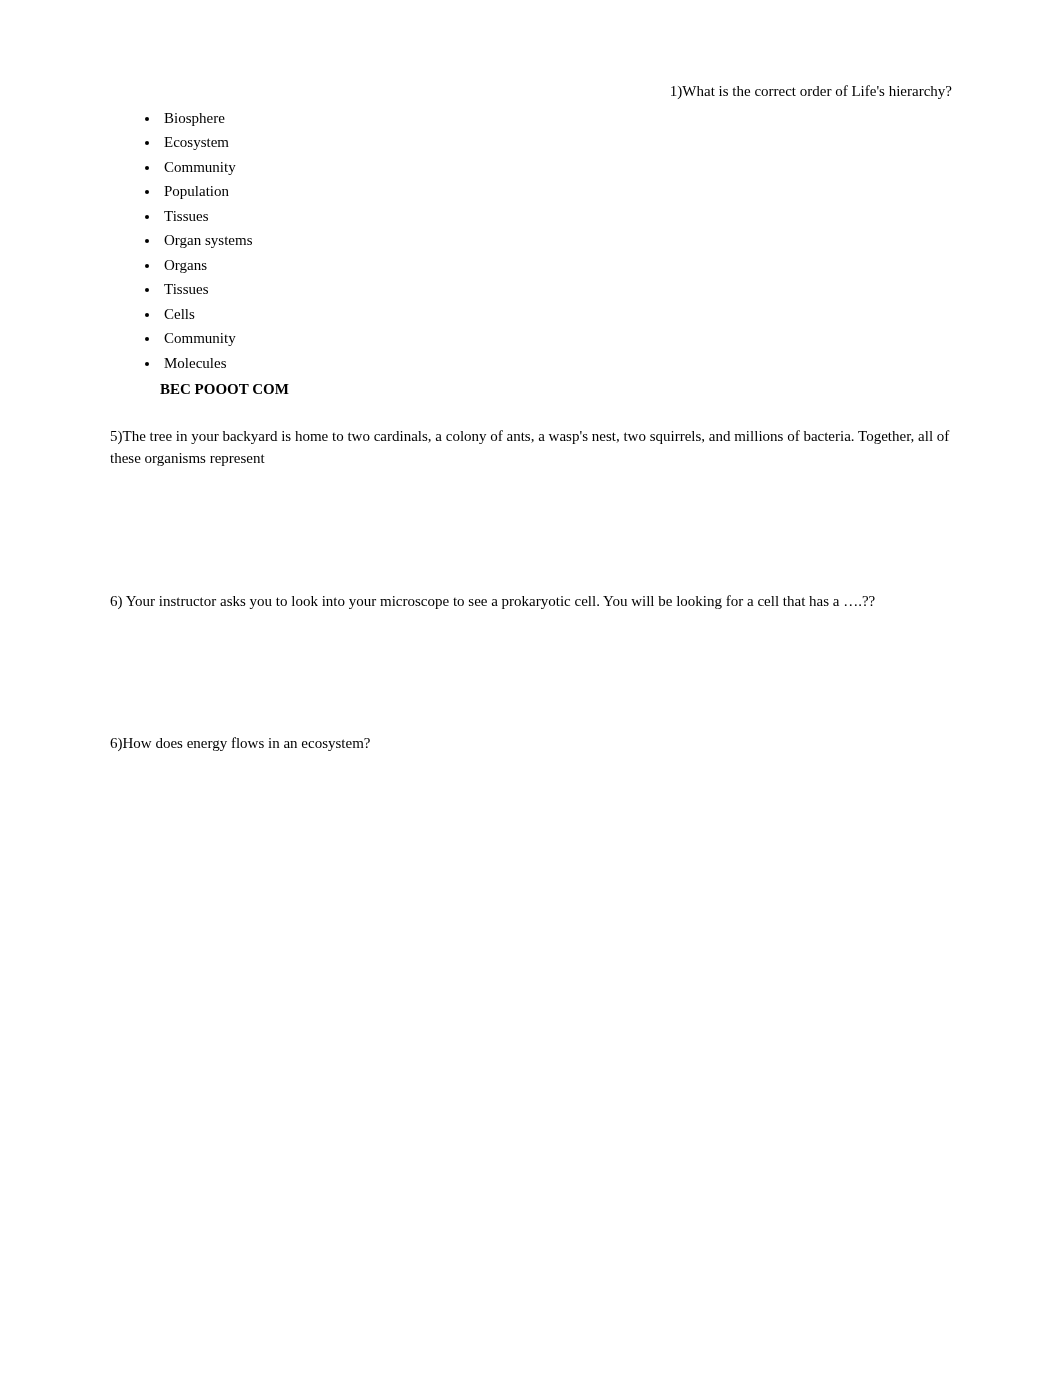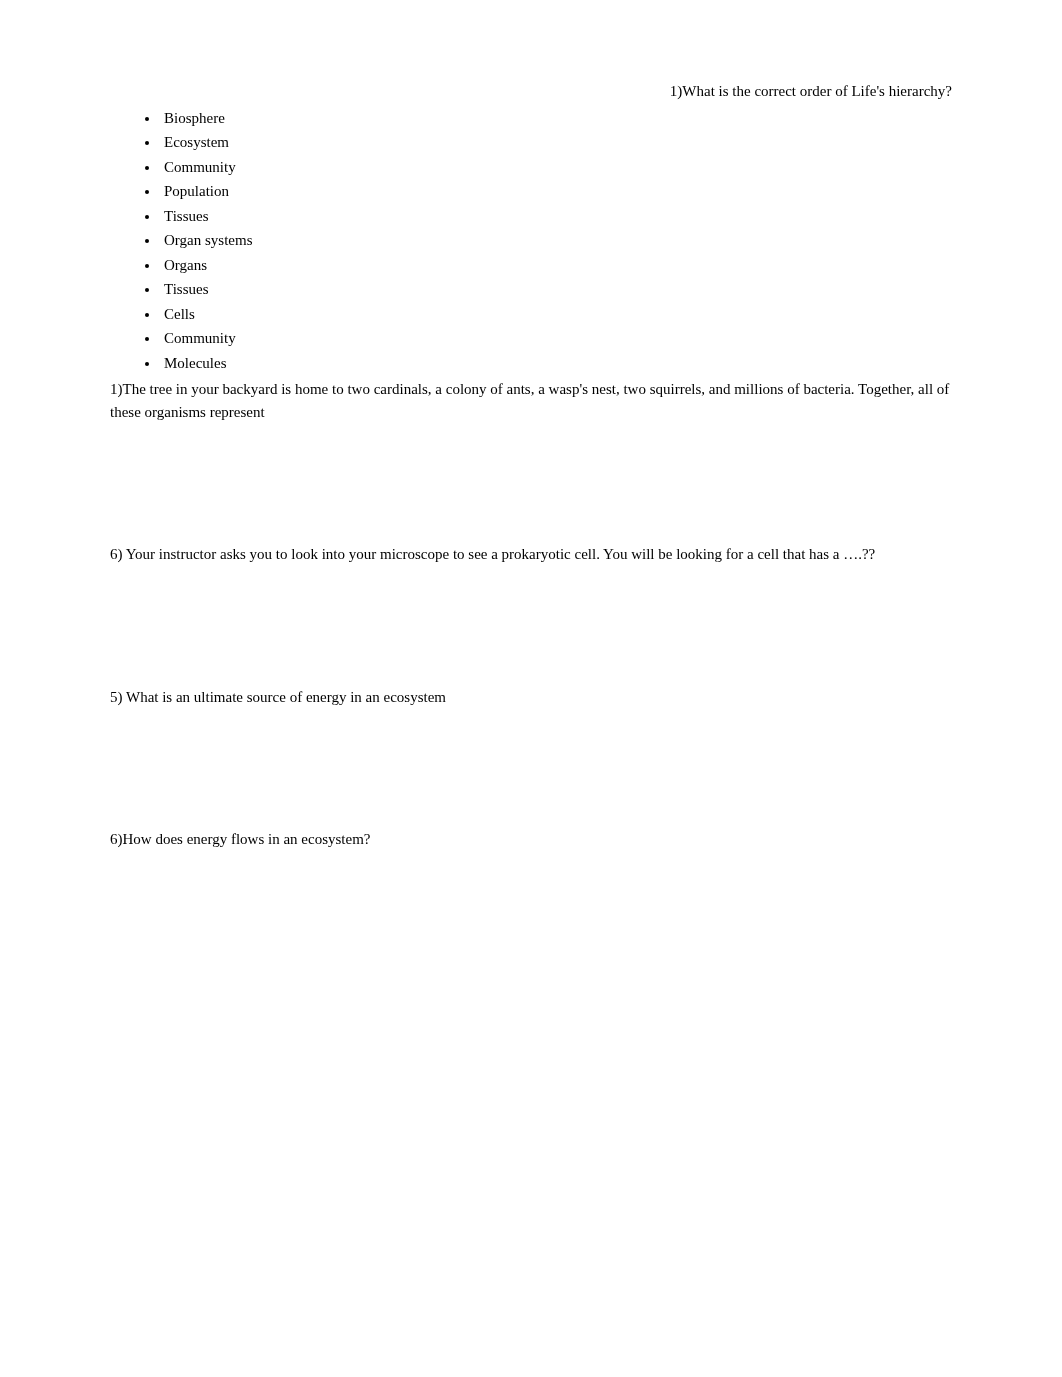--- a/index.html
+++ b/index.html
@@ -66,32 +66,30 @@
       <li>Community</li>
       <li>Population</li>
       <li>Tissues</li>
       <li>Organ systems</li>
       <li>Organs</li>
       <li>Tissues</li>
       <li>Cells</li>
       <li>Community</li>
       <li>Molecules</li>
     </ul>
+    <p class="mnemonic">BEC POOOT COM</p>
   </div>
 
 
   <div class="question-block">
-    <p>1)The tree in your backyard is home to two cardinals, a colony of ants, a wasp's nest, two squirrels, and millions of bacteria. Together, all of these organisms represent</p>
+    <p>5)The tree in your backyard is home to two cardinals, a colony of ants, a wasp's nest, two squirrels, and millions of bacteria. Together, all of these organisms represent</p>
   </div>
 
   <div class="question-block">
     <p>6) Your instructor asks you to look into your microscope to see a prokaryotic cell. You will be looking for a cell that has a ….??</p>
   </div>
 
-  <div class="question-block">
-    <p>5) What is an ultimate source of energy in an ecosystem</p>
-  </div>
 
   <div class="last-question">
     <p>6)How does energy flows in an ecosystem?</p>
   </div>
 
 </div>
 
 </body></html>

